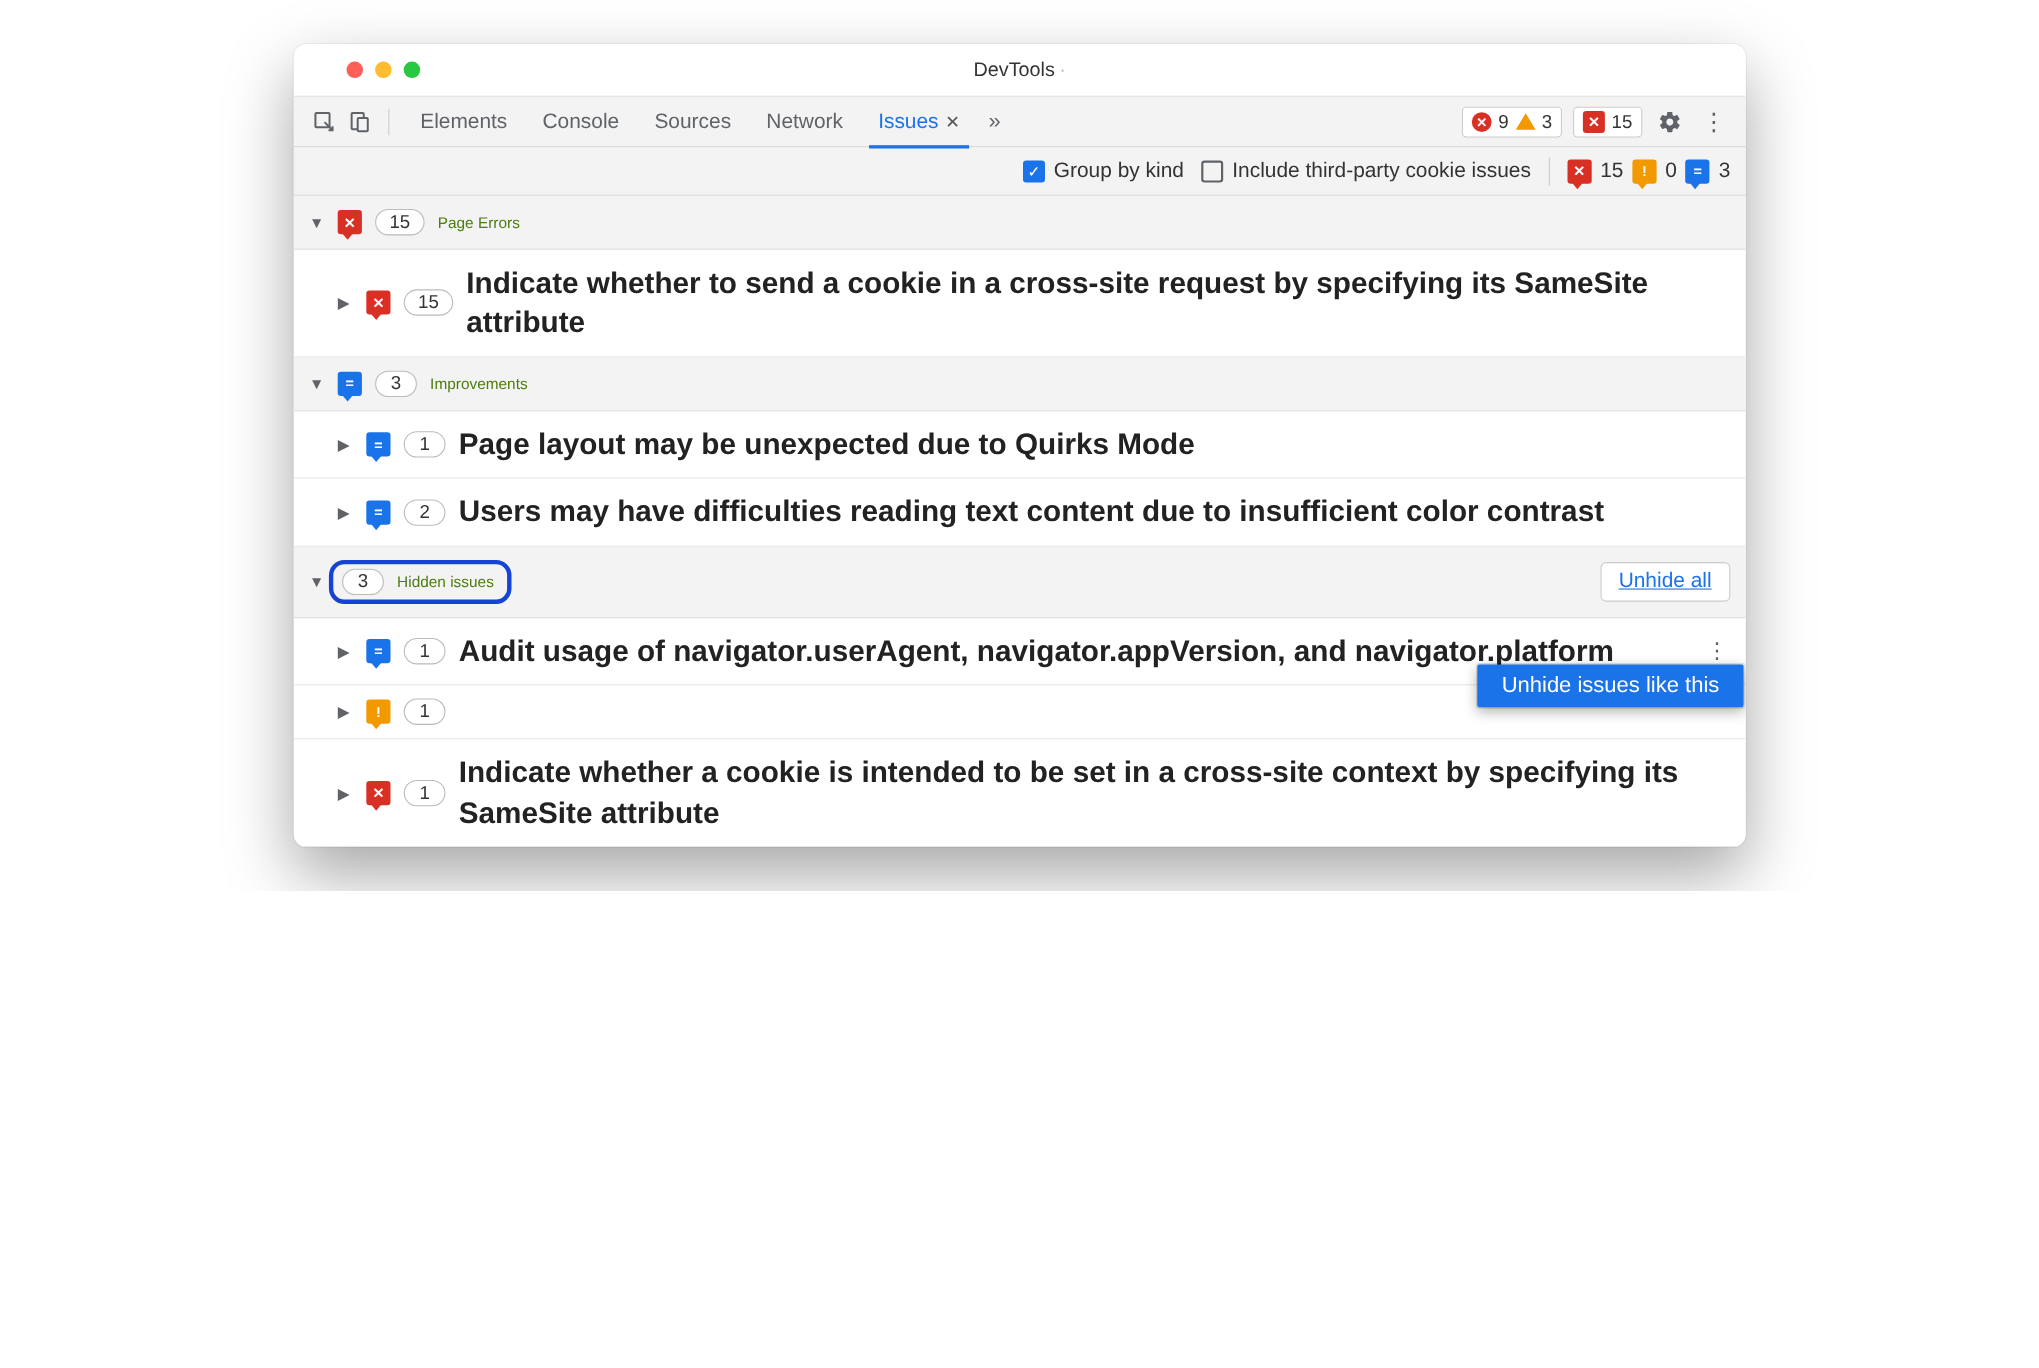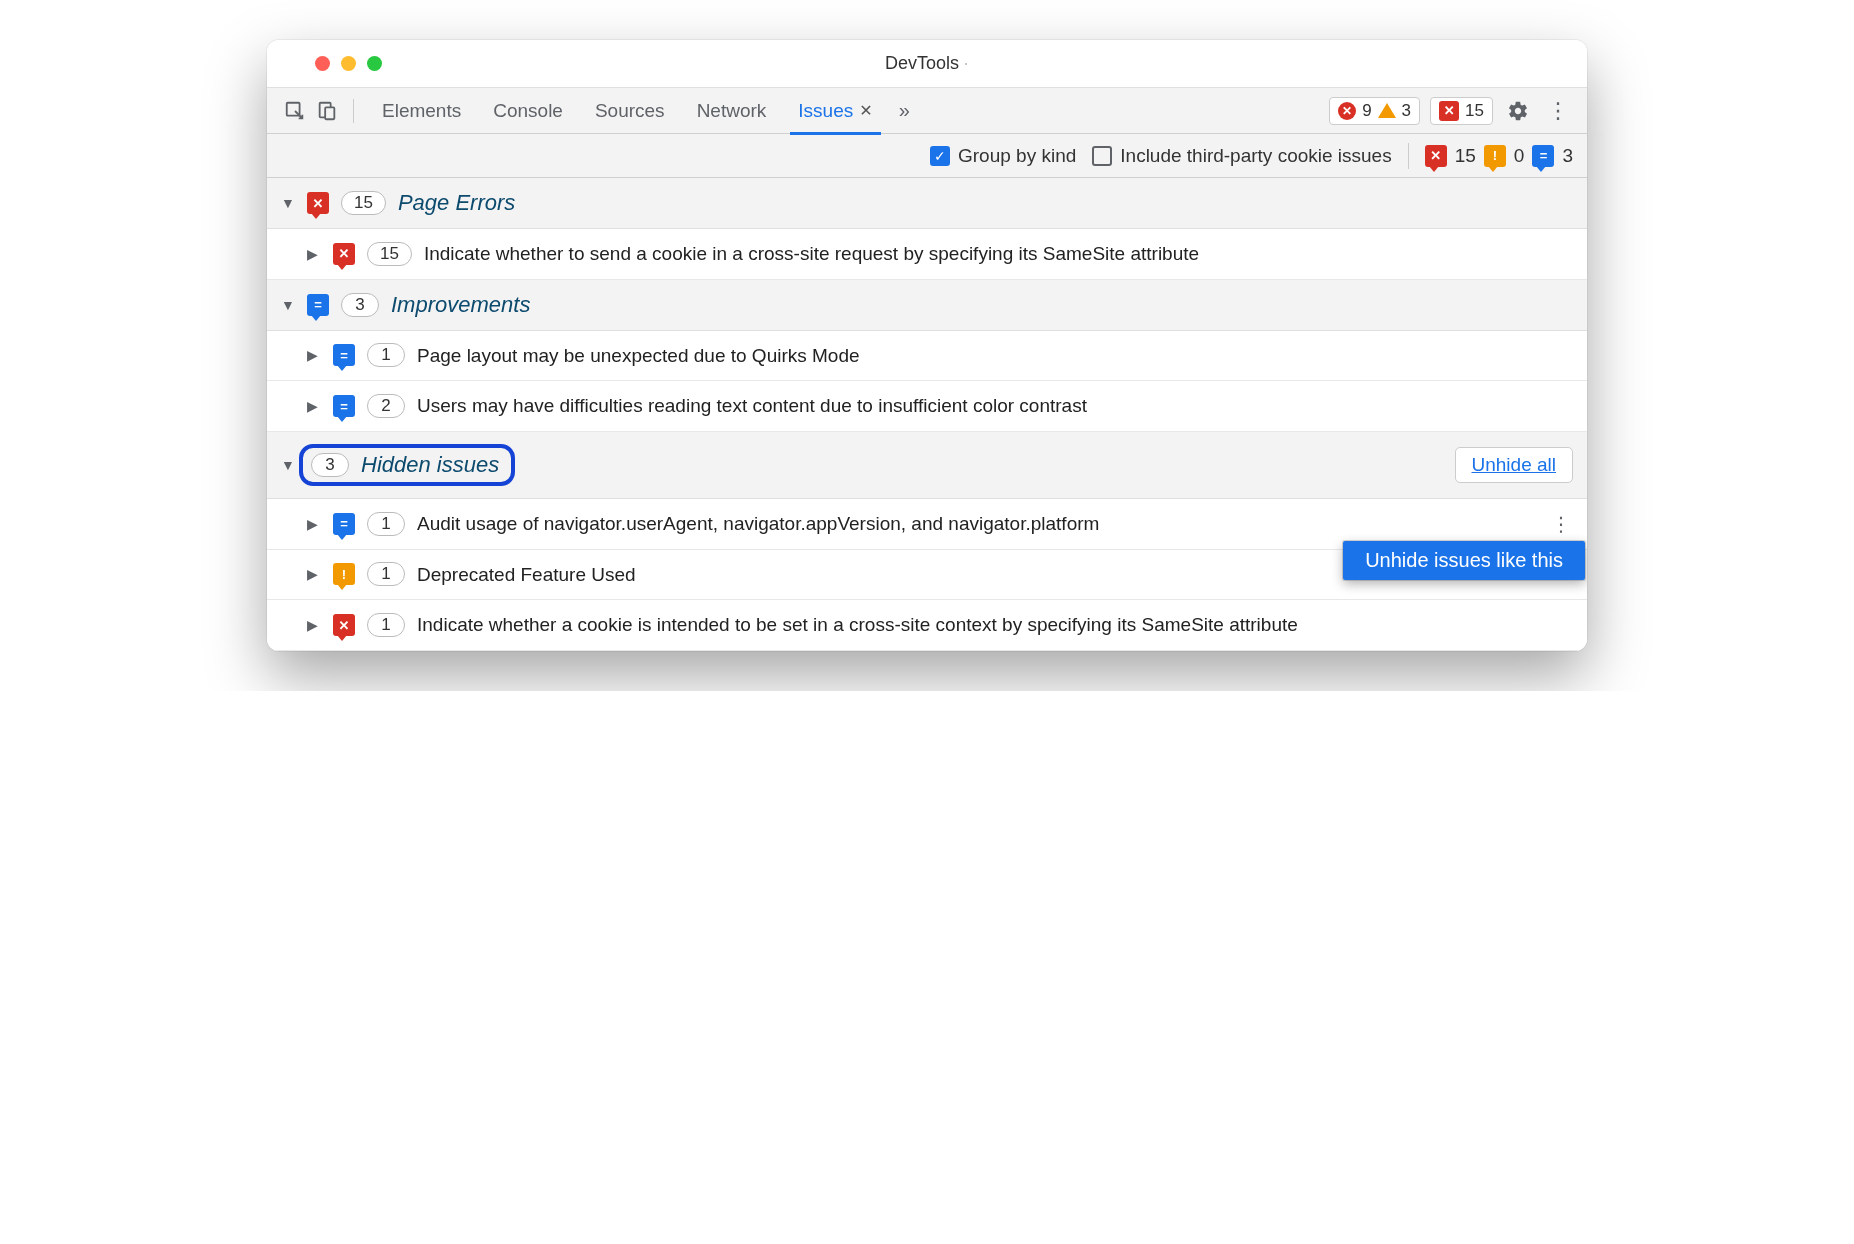--- a/index.html
+++ b/index.html
@@ -39,27 +39,27 @@
 .ic-chat::after { content: ""; position: absolute; bottom: -5px; left: 4px; width: 0; height: 0; border-left: 5px solid transparent; border-right: 5px solid transparent; }
 .ic-chat.red { background: #d93025; } .ic-chat.red::after { border-top: 6px solid #d93025; }
 .ic-chat.orange { background: #f29900; } .ic-chat.orange::after { border-top: 6px solid #f29900; }
 .ic-chat.blue { background: #1a73e8; } .ic-chat.blue::after { border-top: 6px solid #1a73e8; }
 .ic-chat .inner { color: #fff; font-size: 13px; font-weight: bold; line-height: 1; }
 
 .content { background: #fff; }
 .group-hdr { display: flex; align-items: center; padding: 12px 14px; background: #f3f3f3; border-bottom: 1px solid #e0e0e0; gap: 12px; }
 .disclosure { color: #5f6368; font-size: 14px; width: 14px; }
 .pill { border: 1px solid #bbb; border-radius: 14px; padding: 1px 12px; font-size: 17px; color: #333; background: #fff; min-width: 38px; text-align: center; }
-.group-title { font-size: 22px; color: #0c4a6e; font-style: italic; }
+.group-title { font-size: 14px; color: #4d7c0f; }
 .hidden-hl { display: inline-flex; align-items: center; gap: 12px; border: 4px solid #1443d6; border-radius: 14px; padding: 4px 12px 4px 8px; margin-left: -8px; }
 
 .unhide-btn { margin-left: auto; background: #fff; border: 1px solid #ccc; border-radius: 5px; padding: 6px 16px; font-size: 19px; color: #1a73e8; font-weight: 500; text-decoration: underline; }
 
 .issue-row { display: flex; align-items: center; padding: 12px 14px 12px 40px; border-bottom: 1px solid #e8e8e8; gap: 12px; position: relative; }
-.issue-title { font-size: 19px; color: #222; flex: 1; line-height: 1.35; }
+.issue-title { font-size: 27px; color: #222; flex: 1; line-height: 1.35; font-weight: bold; }
 .issue-kebab { color: #5f6368; font-size: 20px; width: 24px; text-align: center; }
 
 .popup { position: absolute; right: 2px; top: 42px; background: #1a73e8; color: #fff; font-size: 20px; padding: 8px 22px; border-radius: 2px; box-shadow: 0 4px 12px rgba(0,0,0,0.3); white-space: nowrap; z-index: 10; }
 .popup::before { content: ""; position: absolute; top: -1px; left: -1px; right: -1px; bottom: -1px; border: 1px solid rgba(0,0,0,0.15); border-radius: 2px; pointer-events: none; }
 
 svg { display: block; }
 </style>
 </head>
 <body>
 
@@ -216,21 +216,20 @@
       <span class="issue-title">Audit usage of navigator.userAgent, navigator.appVersion, and navigator.platform</span>
       <span class="issue-kebab">⋮</span>
       <div class="popup">Unhide issues like this</div>
     </div>
     <div class="issue-row">
       <span class="disclosure">▶</span>
       <span class="ic-chat orange">
           <span class="inner">!</span>
         </span>
       <span class="pill">1</span>
-      <span class="issue-title">Deprecated Feature Used</span>
     </div>
     <div class="issue-row">
       <span class="disclosure">▶</span>
       <span class="ic-chat red">
           <span class="inner">✕</span>
         </span>
       <span class="pill">1</span>
       <span class="issue-title">Indicate whether a cookie is intended to be set in a cross-site context by specifying its SameSite attribute</span>
     </div>
 

